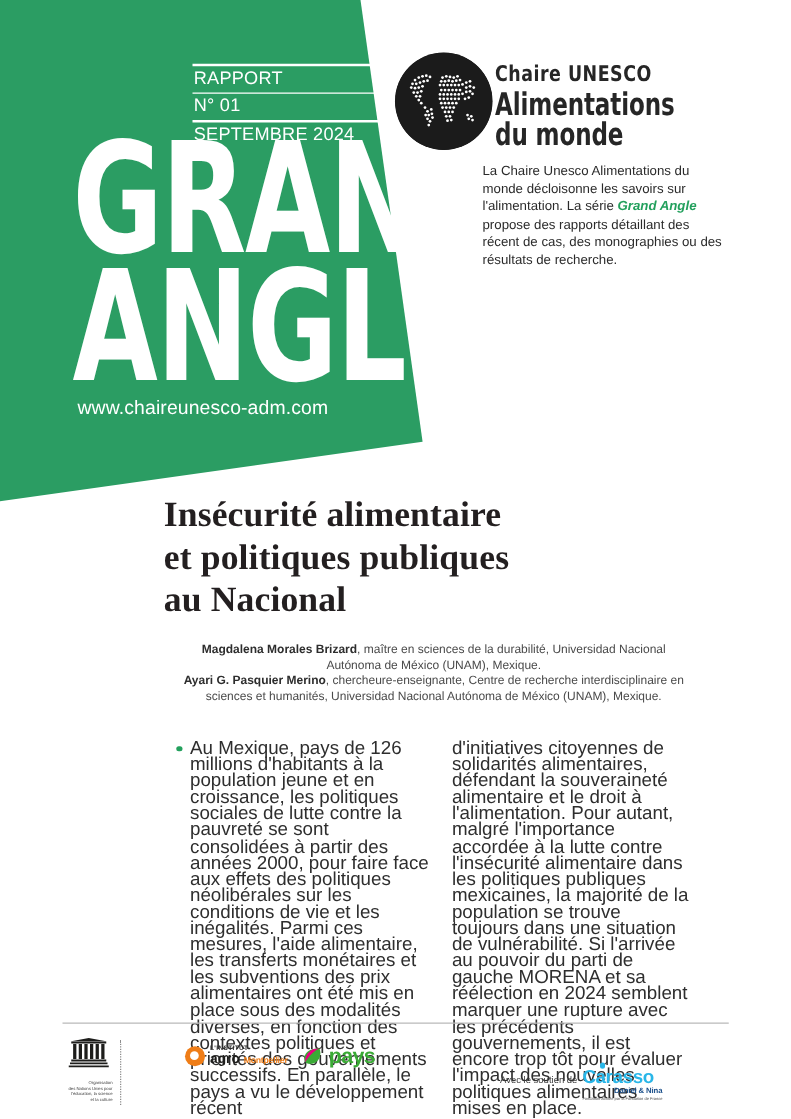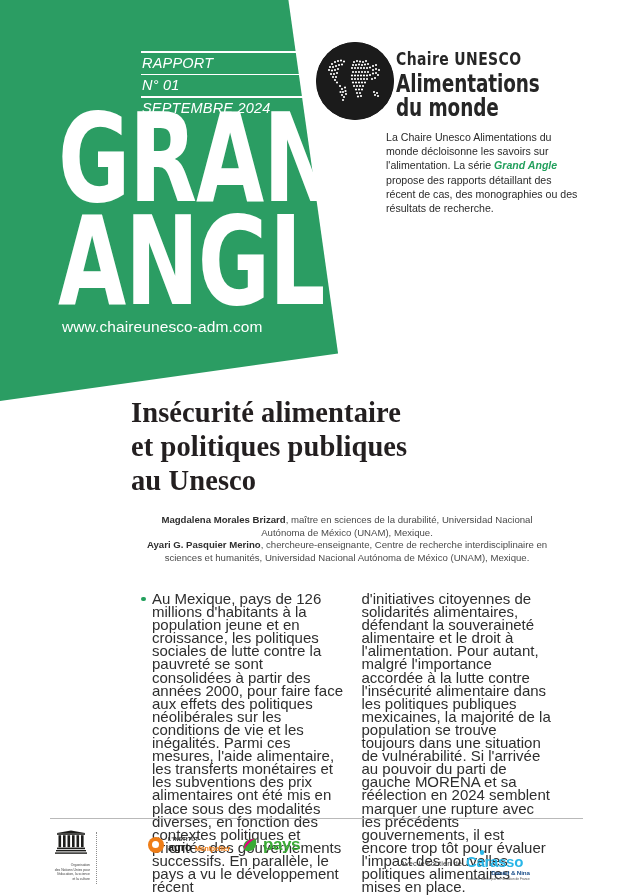--- a/index.html
+++ b/index.html
@@ -32,25 +32,24 @@
   #hero-layer {
     position: absolute;
     left: 0; top: 0;
     width: 633px; height: 420px;
     z-index: 3;
   }
 
   
   #report-meta {
     position: absolute;
-    left: 141px;
+    left: 154px;
     top: 51px;
     width: 196px;
     color: #ffffff;
-    font-style: italic;
   }
   #report-meta .rule {
     height: 1.5px;
     background: #ffffff;
     width: 100%;
   }
   #report-meta .meta-line {
     font-size: 14.5px;
     letter-spacing: .2px;
     line-height: 19px;
@@ -517,21 +516,21 @@
 
     <div id="chair-blurb">
       <span>La Chaire Unesco Alimentations du monde décloisonne les savoirs sur l'alimentation. La série </span><span class="accent">Grand Angle</span><span> propose des rapports détaillant des récent de cas, des monographies ou des résultats de recherche.</span>
     </div>
   </div>
 </div>
 
 <div id="doc-title">
   <span>Insécurité alimentaire</span>
   <span>et politiques publiques</span>
-  <span>au Unesco</span>
+  <span>au Nacional</span>
 </div>
 
 <div id="authors">
   <span class="author-entry">
     <span class="author-name">Magdalena Morales Brizard</span><span>, maître en sciences de la durabilité, Universidad Nacional Autónoma de México (UNAM), Mexique.</span>
   </span>
   <span class="author-entry">
     <span class="author-name">Ayari G. Pasquier Merino</span><span>, chercheure-enseignante, Centre de recherche interdisciplinaire en sciences et humanités, Universidad Nacional Autónoma de México (UNAM), Mexique.</span>
   </span>
 </div>

